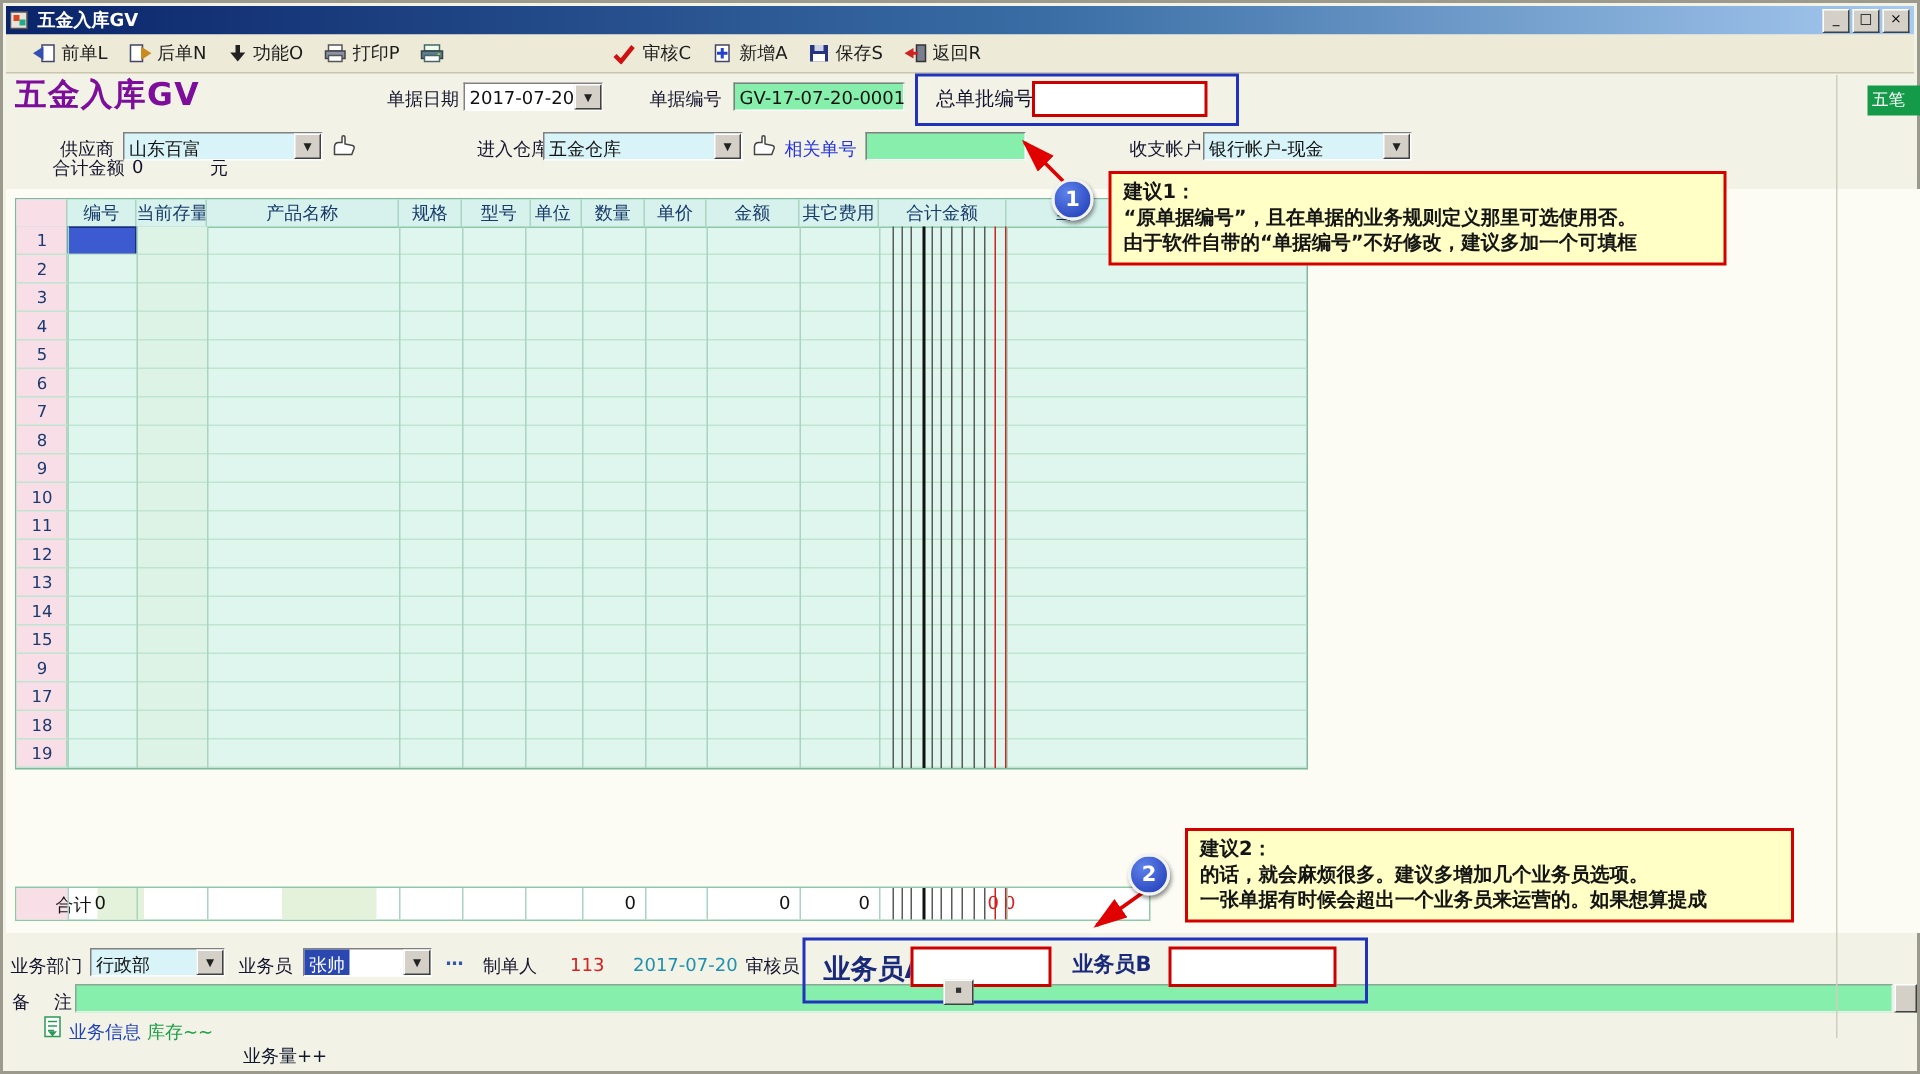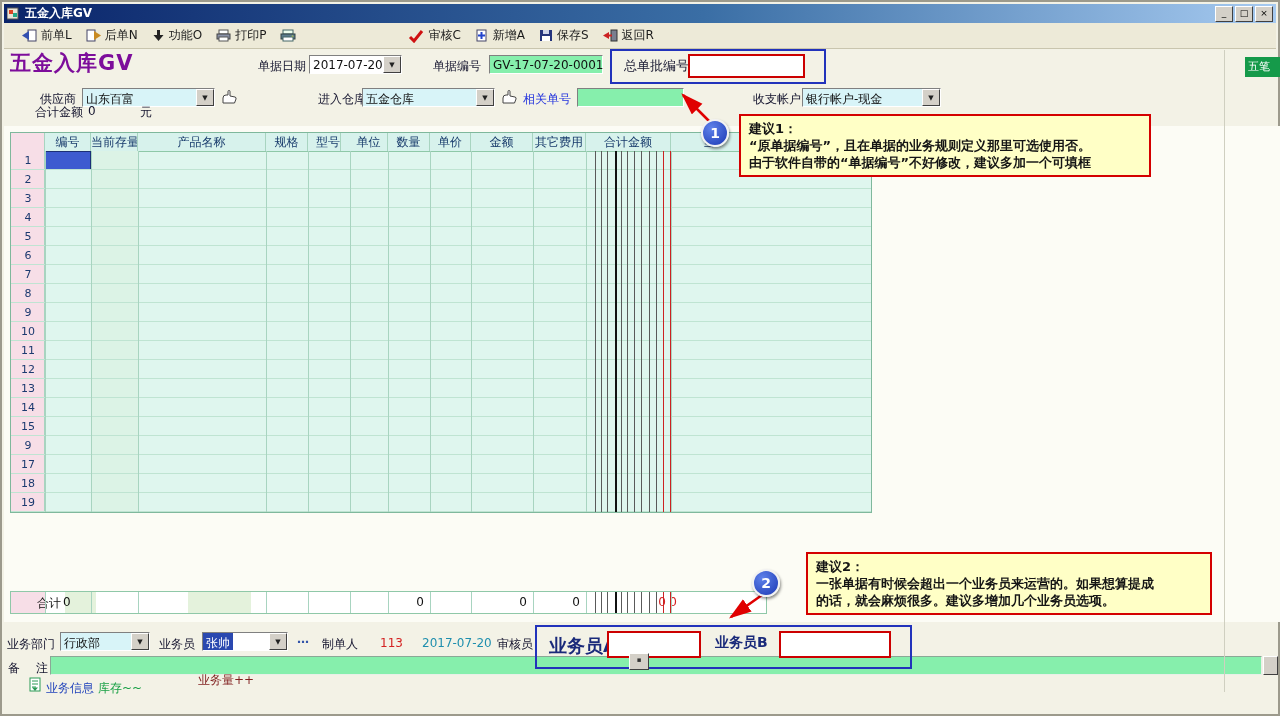--- a/index.html
+++ b/index.html
@@ -192,21 +192,21 @@
   <span class="lbl abs" style="left:86px;top:102px;">0</span>
   <span class="lbl abs" style="left:138px;top:102px;">元</span>
 
   <div class="grid abs">
     <div class="ghead">
       <div class="hcell" style="left:0;width:34px;background:#F7DEE7;"></div>
       <div class="hcell" style="left:34px;width:46px;">编号</div>
       <div class="hcell" style="left:80px;width:47px;">当前存量</div>
       <div class="hcell" style="left:127px;width:128px;">产品名称</div>
       <div class="hcell" style="left:255px;width:42px;">规格</div>
-      <div class="hcell" style="left:288px;width:42px;text-align:right;">型号</div>
+      <div class="hcell" style="left:301px;width:42px;">型号</div>
       <div class="hcell" style="left:339px;width:38px;">单位</div>
       <div class="hcell" style="left:377px;width:42px;">数量</div>
       <div class="hcell" style="left:419px;width:41px;">单价</div>
       <div class="hcell" style="left:460px;width:62px;">金额</div>
       <div class="hcell" style="left:522px;width:53px;">其它费用</div>
       <div class="hcell" style="left:575px;width:85px;">合计金额</div>
       <div class="hcell" style="left:660px;width:200px;text-align:left;padding-left:32px;border-right:none;">当</div>
     </div>
     <div class="gbody">
       <div class="rncol"></div>
@@ -315,24 +315,24 @@
       <div class="vred" style="left: 659px; height: 21px;"></div>
     </div>
 
   <div class="note abs" style="left:737px;top:112px;width:392px;">
     <div>建议1：</div>
     <div>“原单据编号”，且在单据的业务规则定义那里可选使用否。</div>
     <div>由于软件自带的“单据编号”不好修改，建议多加一个可填框</div>
   </div>
   <div class="badge abs" style="left:699px;top:117px;">1</div>
 
-  <div class="note abs" style="left:788px;top:550px;width:386px;margin-left:16px;">
+  <div class="note abs" style="left:788px;top:550px;width:386px;">
     <div>建议2：</div>
+    <div>的话，就会麻烦很多。建议多增加几个业务员选项。</div>
     <div>一张单据有时候会超出一个业务员来运营的。如果想算提成</div>
-    <div>的话，就会麻烦很多。建议多增加几个业务员选项。</div>
   </div>
   <div class="badge abs" style="left:750px;top:567px;">2</div>
 
   <svg class="abs" style="left:0;top:0;z-index:35;pointer-events:none;" width="1280" height="716">
     <defs>
         <marker id="ah" markerWidth="10" markerHeight="8" refX="8" refY="3" orient="auto">
           <path d="M0,0 L9,3 L0,6 Z" fill="#e00000"></path>
         </marker>
       </defs>
     <line x1="712" y1="124" x2="681" y2="93" stroke="#e00000" stroke-width="2.5" marker-end="url(#ah)"></line>
@@ -368,15 +368,15 @@
   <div class="field abs" style="left:48px;top:654px;width:1212px;border-color:#8aa896 #e8f0e8 #e8f0e8 #8aa896;"></div>
   <div class="abs" style="left:1261px;top:654px;width:15px;height:19px;background:#d4d0c8;border:1px solid;border-color:#fff #404040 #404040 #fff;box-sizing:border-box;"></div>
 
   <svg class="abs" style="left:27px;top:675px;" width="13" height="15">
       <rect x="1" y="1" width="10" height="13" fill="#fff" stroke="#2a9a55"></rect>
       <path d="M3 4 H9 M3 7 H9 M3 10 H7" stroke="#2a9a55" stroke-width="1"></path>
       <polygon points="6,14 3,10.5 9,10.5" fill="#2a9a55"></polygon>
     </svg>
   <span class="link abs" style="left:44px;top:678px;color:#2244bb;">业务信息</span>
   <span class="link abs" style="left:96px;top:678px;color:#18a044;">库存~~</span>
-  <span class="link abs" style="left:160px;top:670px;color:#7f1d1d;margin-left:36px;">业务量++</span>
+  <span class="link abs" style="left:160px;top:694px;color:#0f172a;">业务量++</span>
 
 </div>
 
 </body></html>

